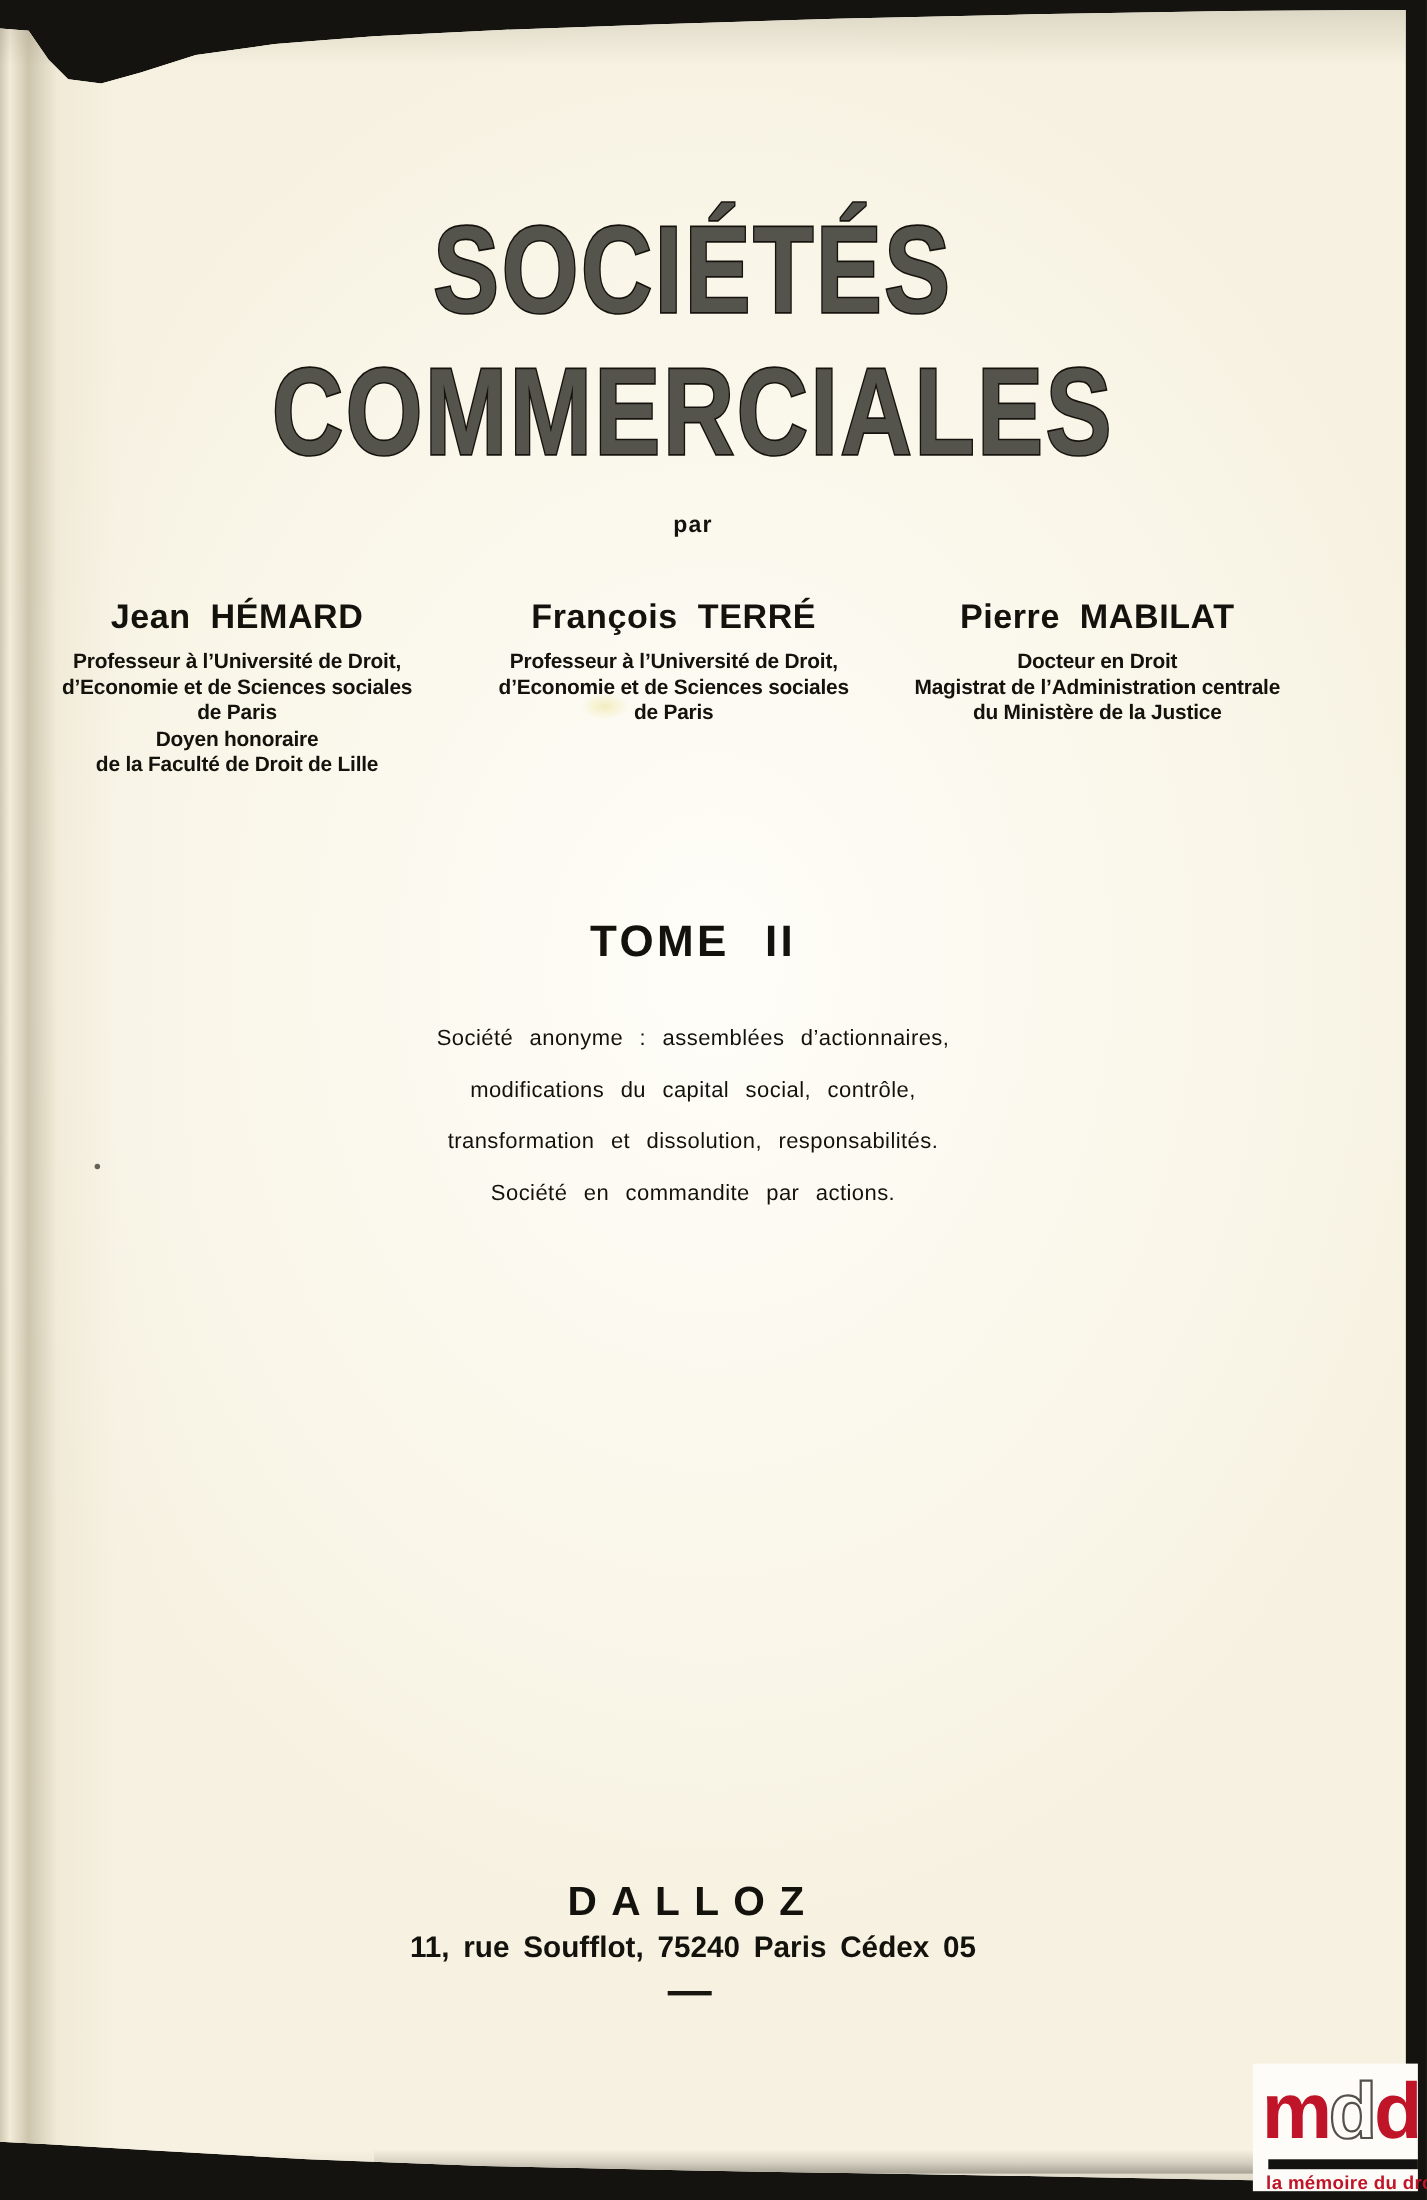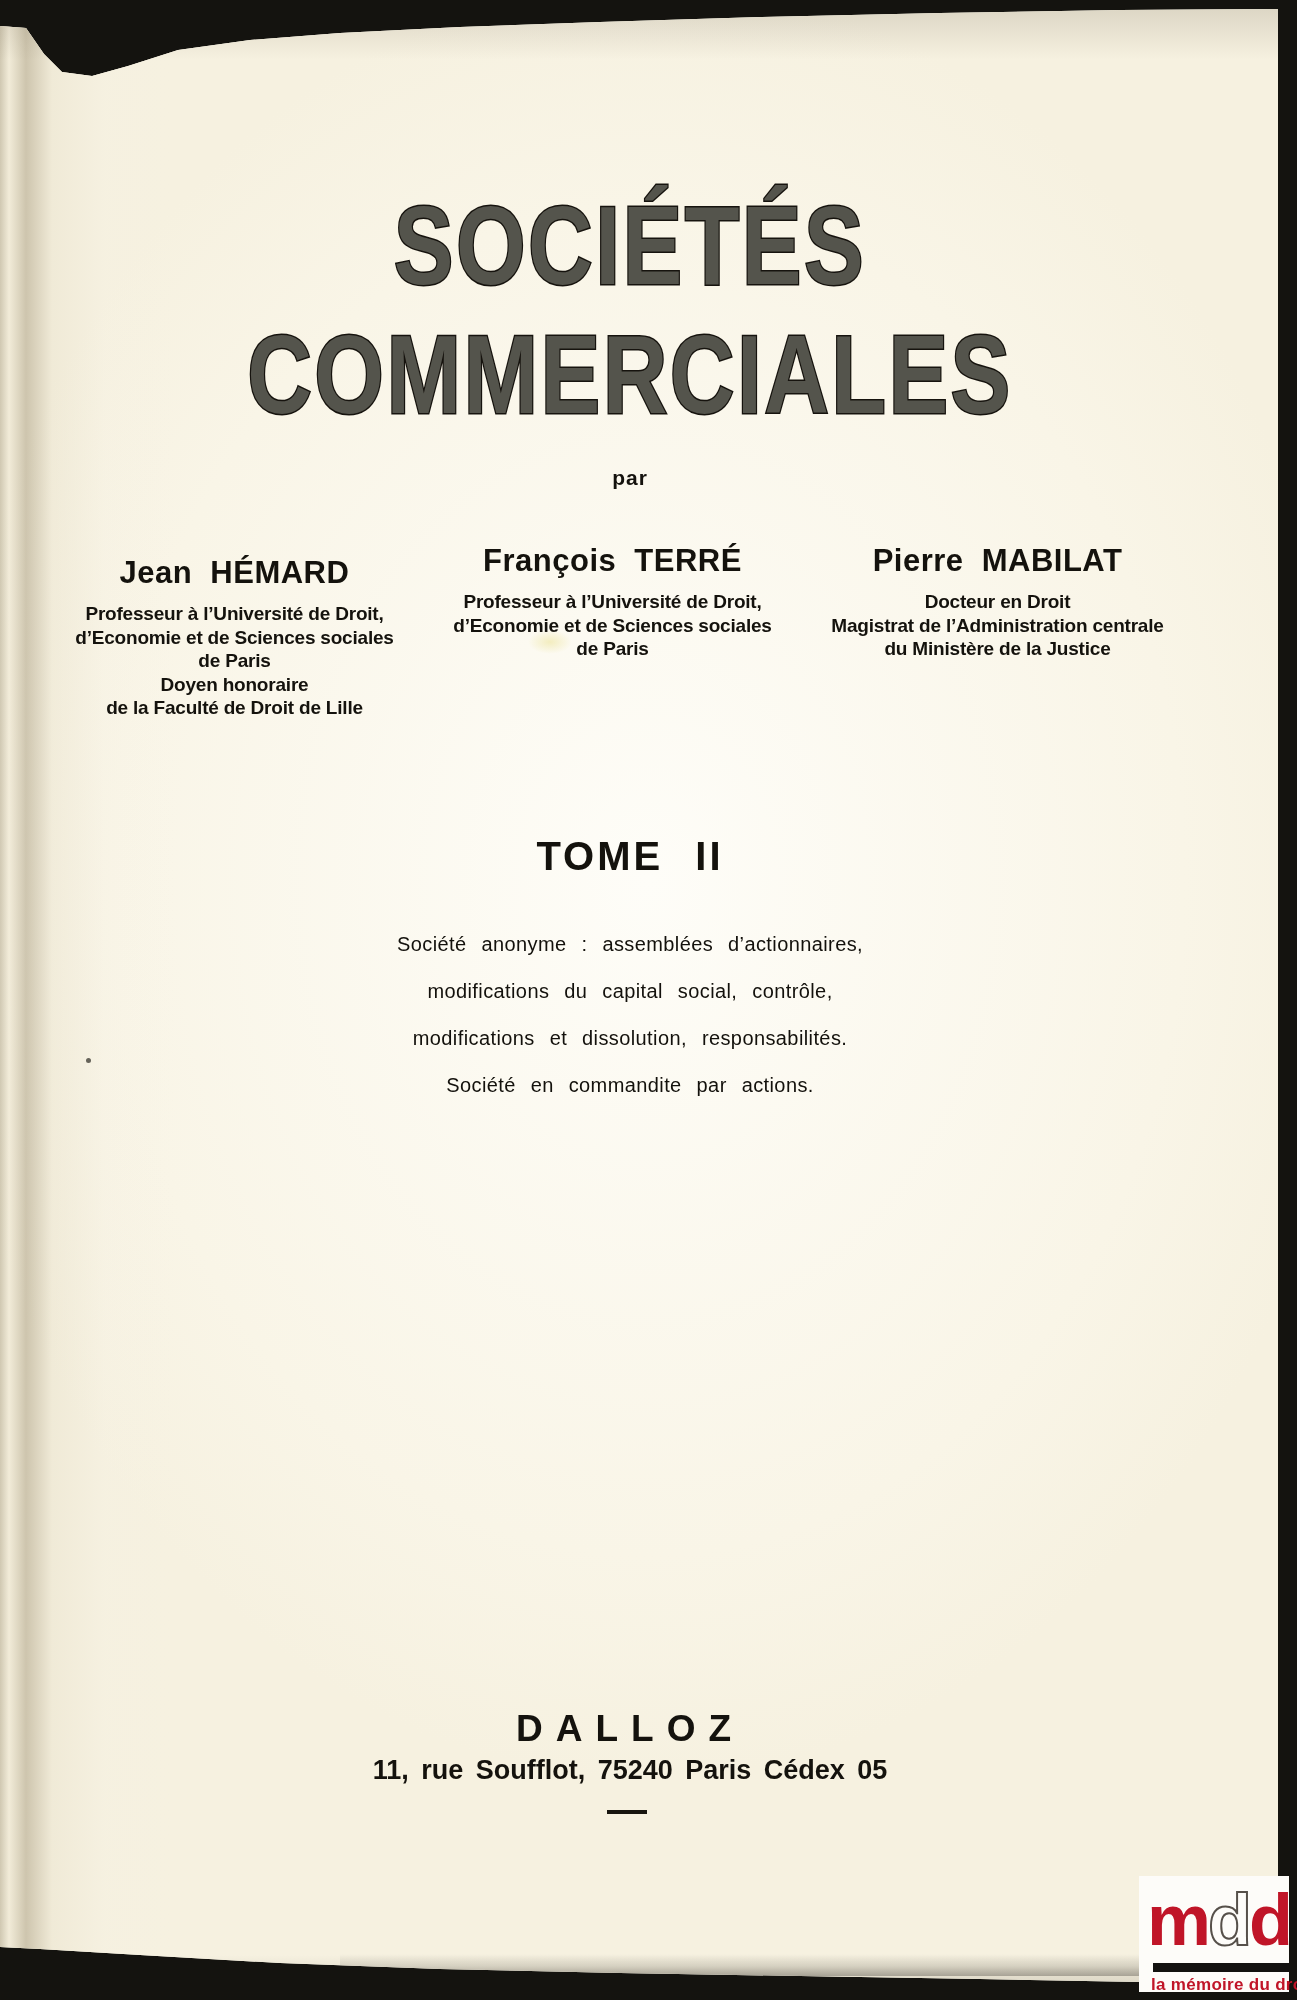--- a/index.html
+++ b/index.html
@@ -53,21 +53,21 @@
   }
   
   .par {
     position: absolute; top: 466px; width: 100%;
     text-align: center; font-size: 21px; font-weight: bold;
     letter-spacing: 1px; color: #14120d;
   }
   
   .authors { position: absolute; top: 543px; left: 0; width: 100%; }
   .author-col { position: absolute; text-align: center; color: #14120d; }
-  .col-1 { left: 37px;  width: 395px; margin-top: 12px; }
+  .col-1 { left: 18px;  width: 395px; }
   .col-2 { left: 420px; width: 385px; }
   .col-3 { left: 790px; width: 415px; }
   .author-name {
     font-size: 31px; font-weight: bold;
     letter-spacing: .5px; word-spacing: 9px;
   }
   .author-details {
     margin-top: 11px;
     font-size: 19px; font-weight: bold;
     line-height: 23.5px; letter-spacing: -.2px;
@@ -197,21 +197,21 @@
           </div>
         </div>
 
       </div>
 
       <div class="tome">TOME II</div>
 
       <div class="subtitle">
         <div>Société anonyme : assemblées d’actionnaires,</div>
         <div>modifications du capital social, contrôle,</div>
-        <div>modifications et dissolution, responsabilités.</div>
+        <div>transformation et dissolution, responsabilités.</div>
         <div>Société en commandite par actions.</div>
       </div>
 
       <div class="publisher">DALLOZ</div>
       <div class="address">11, rue Soufflot, 75240 Paris Cédex 05</div>
       <div class="dash"></div>
 
       <div class="dot"></div>
       <div class="smudge"></div>
     </div>

